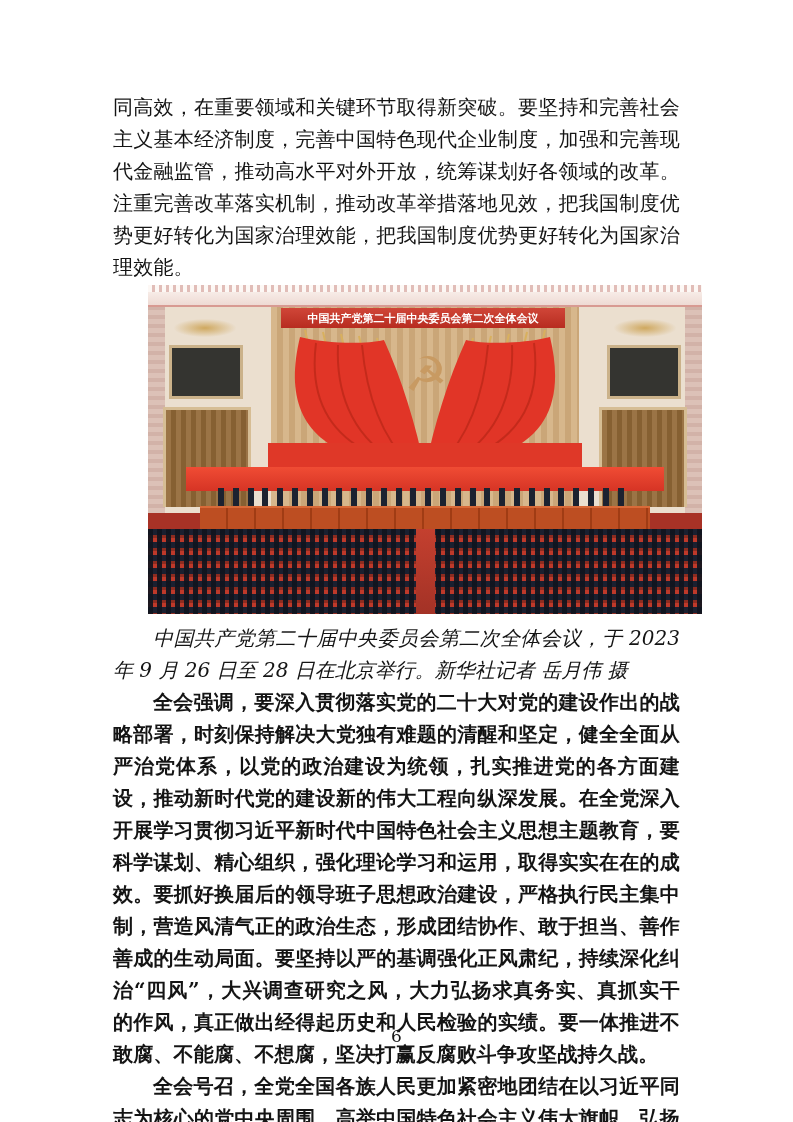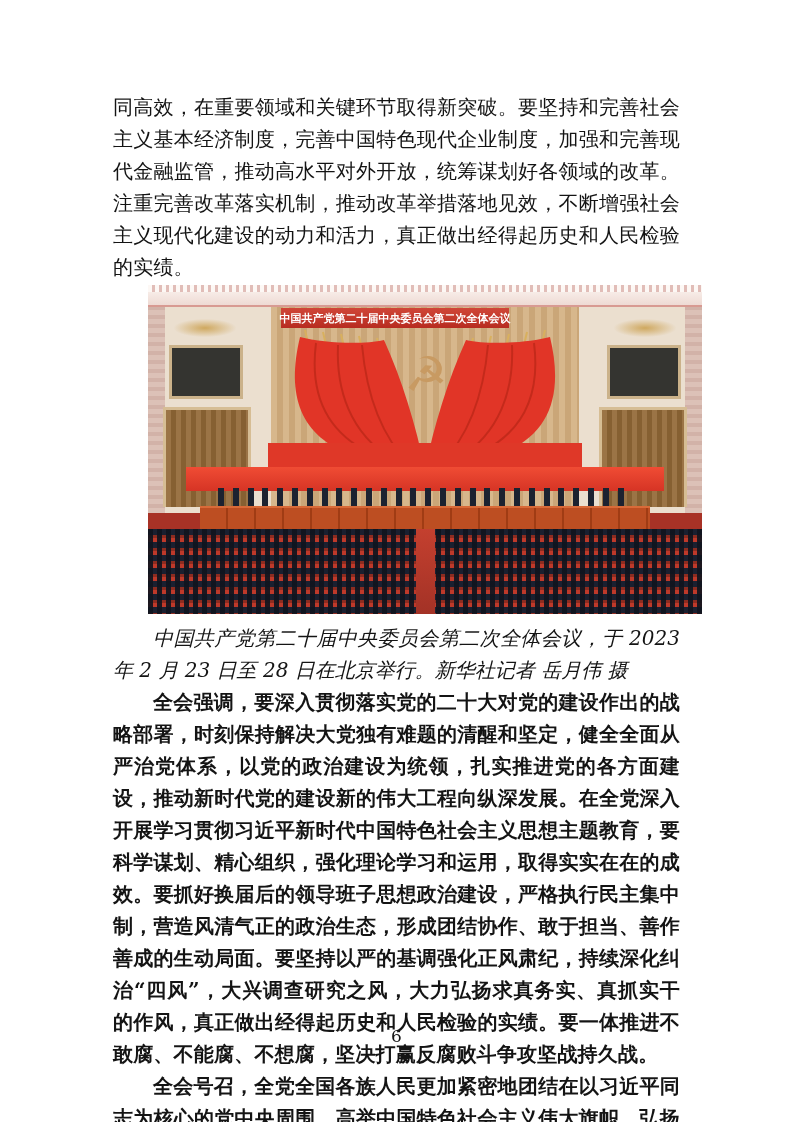--- a/index.html
+++ b/index.html
@@ -61,21 +61,21 @@
     background: radial-gradient(ellipse at center, #cfa85f 0%, rgba(207,168,95,0.0) 72%); }
   .ph-orn.left { left: 26px; } .ph-orn.right { right: 26px; }
   .ph-screen { position: absolute; top: 60px; width: 74px; height: 54px;
     background: #343430; border: 3px solid #cbb28a; }
   .ph-screen.left { left: 21px; } .ph-screen.right { right: 21px; }
   .ph-door { position: absolute; top: 122px; width: 88px; height: 100px;
     background: repeating-linear-gradient(90deg, #9b7446 0 5px, #866032 5px 10px);
     border: 3px solid #d6bd94; border-bottom: none; }
   .ph-door.left { left: 15px; } .ph-door.right { right: 15px; }
   .ph-banner {
-    position: absolute; left: 133px; top: 23px; width: 228px; height: 20px;
+    position: absolute; left: 133px; top: 23px; width: 284px; height: 20px;
     background: linear-gradient(#d04638, #b72c20);
     color: #ffffff; font-size: 11px; font-weight: bold;
     display: flex; align-items: center; justify-content: center;
     white-space: nowrap; z-index: 3;
     font-family: "DejaVu Sans", "Liberation Sans", sans-serif;
   }
   .ph-svg { position: absolute; left: 0; top: 0; z-index: 2; }
   .ph-stage-floor {
     position: absolute; left: 38px; top: 182px; width: 478px; height: 24px;
     background: linear-gradient(#f04c34, #d63425); z-index: 4;
@@ -120,21 +120,21 @@
     text-align: center;
     font-size: 17px;
   }
 </style>
 </head>
 <body>
 
 <div class="page">
   <div class="content">
 
-    <p class="para">同高效，在重要领域和关键环节取得新突破。要坚持和完善社会主义基本经济制度，完善中国特色现代企业制度，加强和完善现代金融监管，推动高水平对外开放，统筹谋划好各领域的改革。注重完善改革落实机制，推动改革举措落地见效，不断增强社会主义现代化建设的动力和活力，真正做出经得起历史和人民检验的实绩。</p>
+    <p class="para">同高效，在重要领域和关键环节取得新突破。要坚持和完善社会主义基本经济制度，完善中国特色现代企业制度，加强和完善现代金融监管，推动高水平对外开放，统筹谋划好各领域的改革。注重完善改革落实机制，推动改革举措落地见效，把我国制度优势更好转化为国家治理效能，把我国制度优势更好转化为国家治理效能。</p>
 
     <figure class="photo-fig">
       <div class="ph-wall"></div>
       <div class="ph-edge left"></div>
       <div class="ph-edge right"></div>
       <div class="ph-ceiling"></div>
       <div class="ph-beam"></div>
       <div class="ph-wood"></div>
       <div class="ph-orn left"></div>
       <div class="ph-orn right"></div>
@@ -180,21 +180,21 @@
 
       <div class="ph-banner">中国共产党第二十届中央委员会第二次全体会议</div>
       <div class="ph-side-carpet"></div>
       <div class="ph-stage-floor"></div>
       <div class="ph-leaders"></div>
       <div class="ph-rostrum"></div>
       <div class="ph-audience"></div>
       <div class="ph-aisle"></div>
     </figure>
 
-    <p class="caption">中国共产党第二十届中央委员会第二次全体会议，于 2023 年 2 月 23 日至 28 日在北京举行。新华社记者 岳月伟 摄</p>
+    <p class="caption">中国共产党第二十届中央委员会第二次全体会议，于 2023 年 9 月 26 日至 28 日在北京举行。新华社记者 岳月伟 摄</p>
 
     <p class="para indent">全会强调，要深入贯彻落实党的二十大对党的建设作出的战略部署，时刻保持解决大党独有难题的清醒和坚定，健全全面从严治党体系，以党的政治建设为统领，扎实推进党的各方面建设，推动新时代党的建设新的伟大工程向纵深发展。在全党深入开展学习贯彻习近平新时代中国特色社会主义思想主题教育，要科学谋划、精心组织，强化理论学习和运用，取得实实在在的成效。要抓好换届后的领导班子思想政治建设，严格执行民主集中制，营造风清气正的政治生态，形成团结协作、敢于担当、善作善成的生动局面。要坚持以严的基调强化正风肃纪，持续深化纠治“四风”，大兴调查研究之风，大力弘扬求真务实、真抓实干的作风，真正做出经得起历史和人民检验的实绩。要一体推进不敢腐、不能腐、不想腐，坚决打赢反腐败斗争攻坚战持久战。</p>
 
     <p class="para indent">全会号召，全党全国各族人民更加紧密地团结在以习近平同志为核心的党中央周围，高举中国特色社会主义伟大旗帜，弘扬伟大建党精神，牢记“三个务必”，</p>
   </div>
 
   <div class="page-number">6</div>
 </div>
 
 </body></html>

